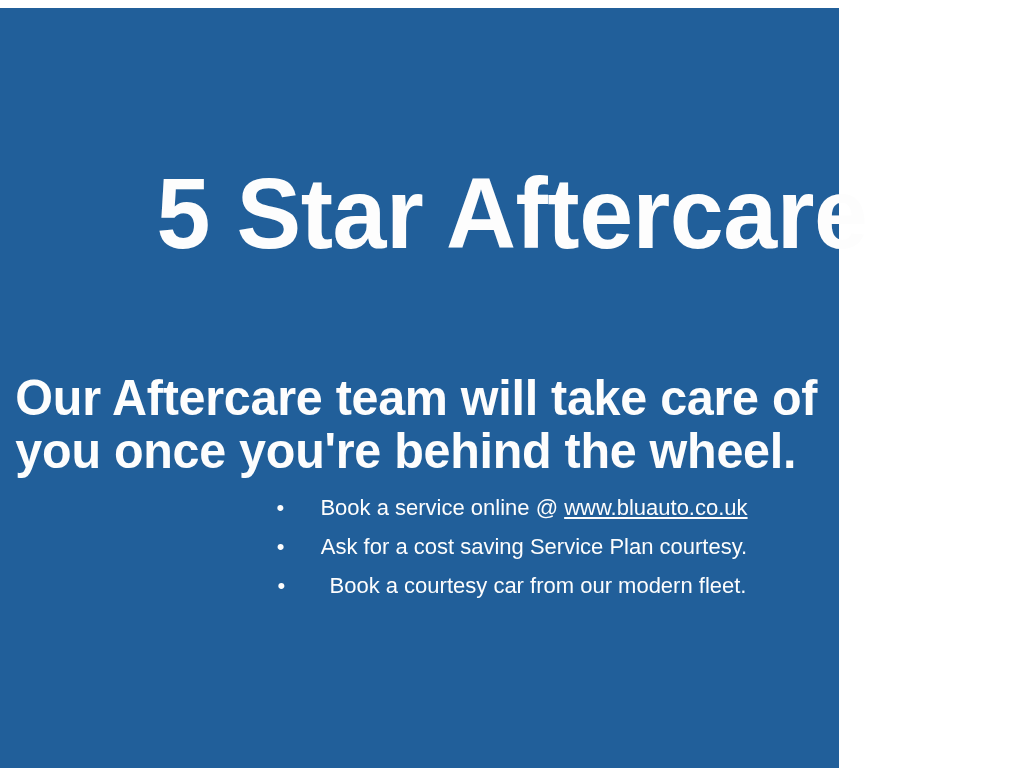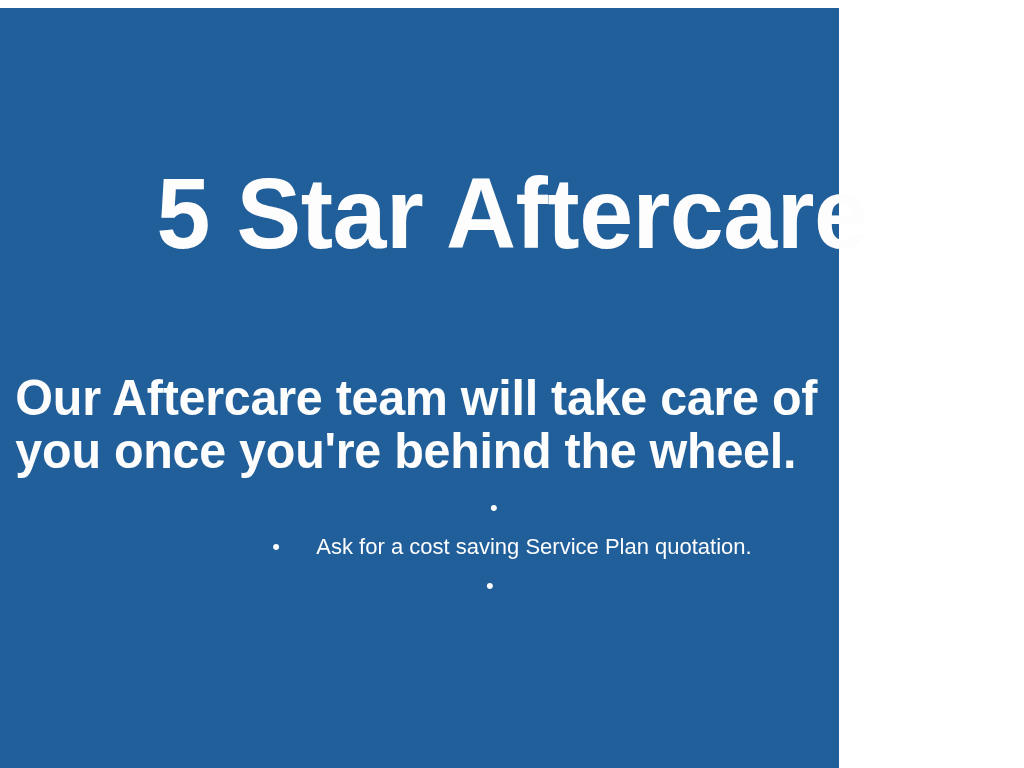--- a/index.html
+++ b/index.html
@@ -118,26 +118,28 @@
 
   <div id="subtitle-block">
     <span class="subtitle-line">Our Aftercare team will take care of</span>
     <span class="subtitle-line">you once you're behind the wheel.</span>
   </div>
 
   <ul id="bullet-list">
 
     <li class="bullet-row">
       <span class="bullet-marker">•</span>
+      <span class="bullet-text"><span>Book a service online @ </span><a class="bullet-link" href="#">www.bluauto.co.uk</a></span>
     </li>
 
     <li class="bullet-row">
       <span class="bullet-marker">•</span>
-      <span class="bullet-text">Ask for a cost saving Service Plan quotation.</span>
+      <span class="bullet-text">Ask for a cost saving Service Plan courtesy.</span>
     </li>
 
     <li class="bullet-row indent-extra">
       <span class="bullet-marker">•</span>
+      <span class="bullet-text">Book a courtesy car from our modern fleet.</span>
     </li>
 
   </ul>
 
 </div>
 
 </body></html>

